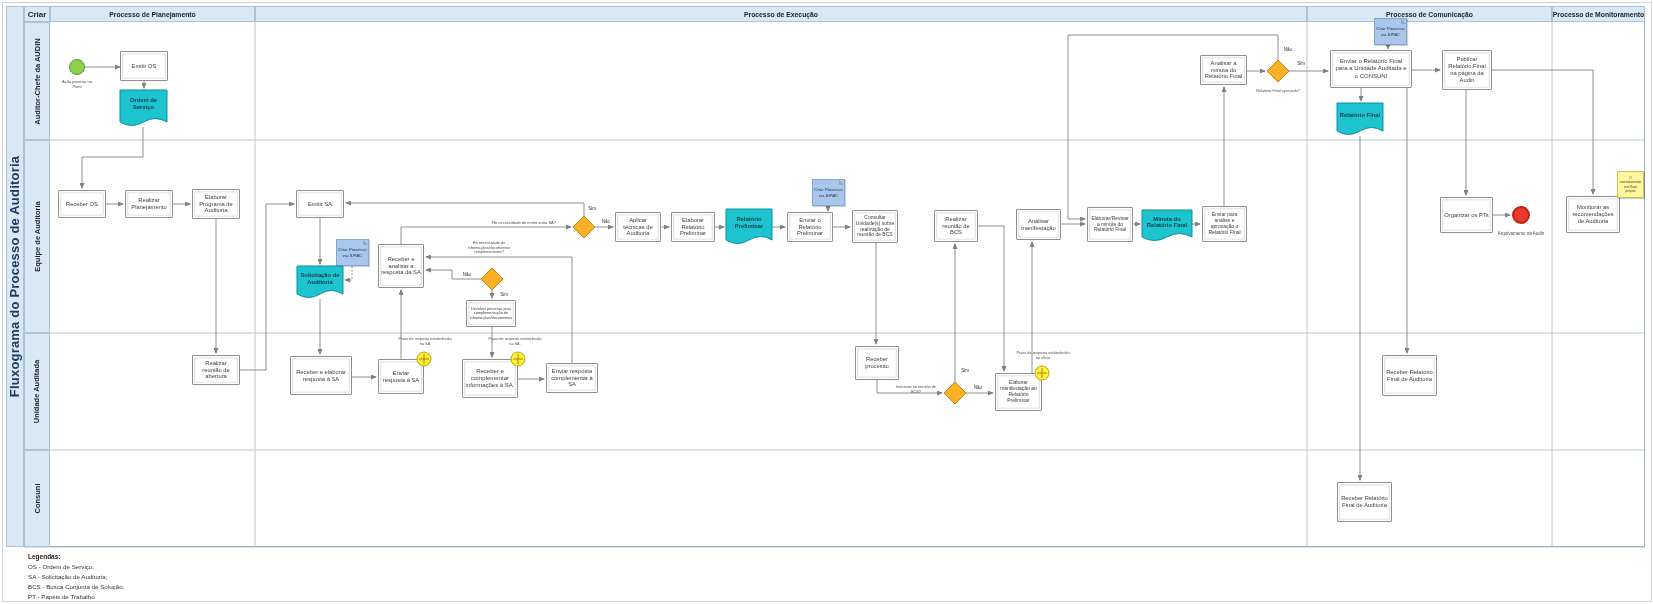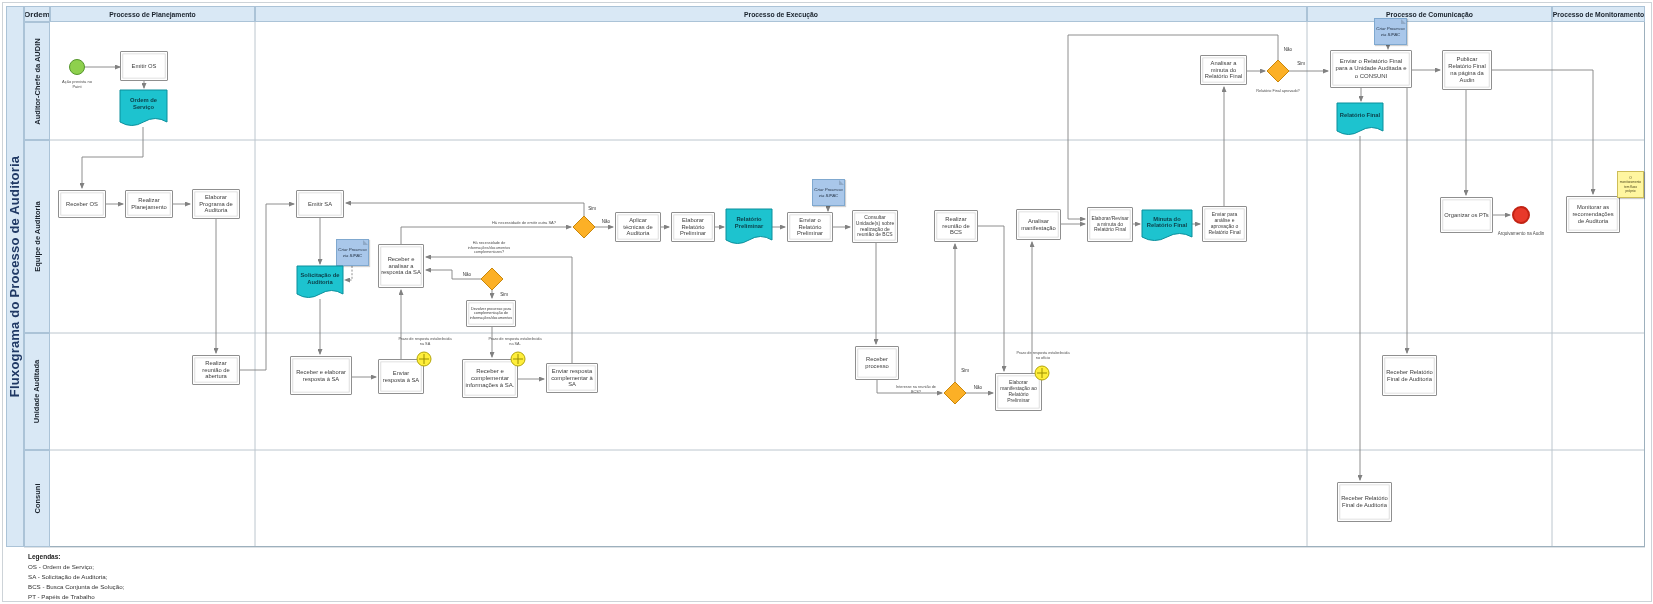--- a/index.html
+++ b/index.html
@@ -113,21 +113,21 @@
       </g>
   </svg>
 
   <div class="pool-border" style="left:6px;top:6px;width:1639px;height:541px;"></div>
 
   <div class="cell vert title-cell" style="left:6px;top:6px;width:18px;height:541px;">
     <span>Fluxograma do Processo de Auditoria</span>
   </div>
 
   <div class="cell unit-cell" style="left:24px;top:6px;width:26px;height:16px;">
-    <span>Ordem</span>
+    <span>Criar</span>
   </div>
 
   <div id="legend">
     <div class="lg-head">Legendas:</div>
     <div>OS - Ordem de Serviço;</div>
     <div>SA - Solicitação de Auditoria;</div>
     <div>BCS - Busca Conjunta de Solução;</div>
     <div>PT - Papéis de Trabalho</div>
   </div>
 <div class="cell phase-cell" style="left: 50px; top: 6px; width: 205px; height: 16px; position: absolute;">

